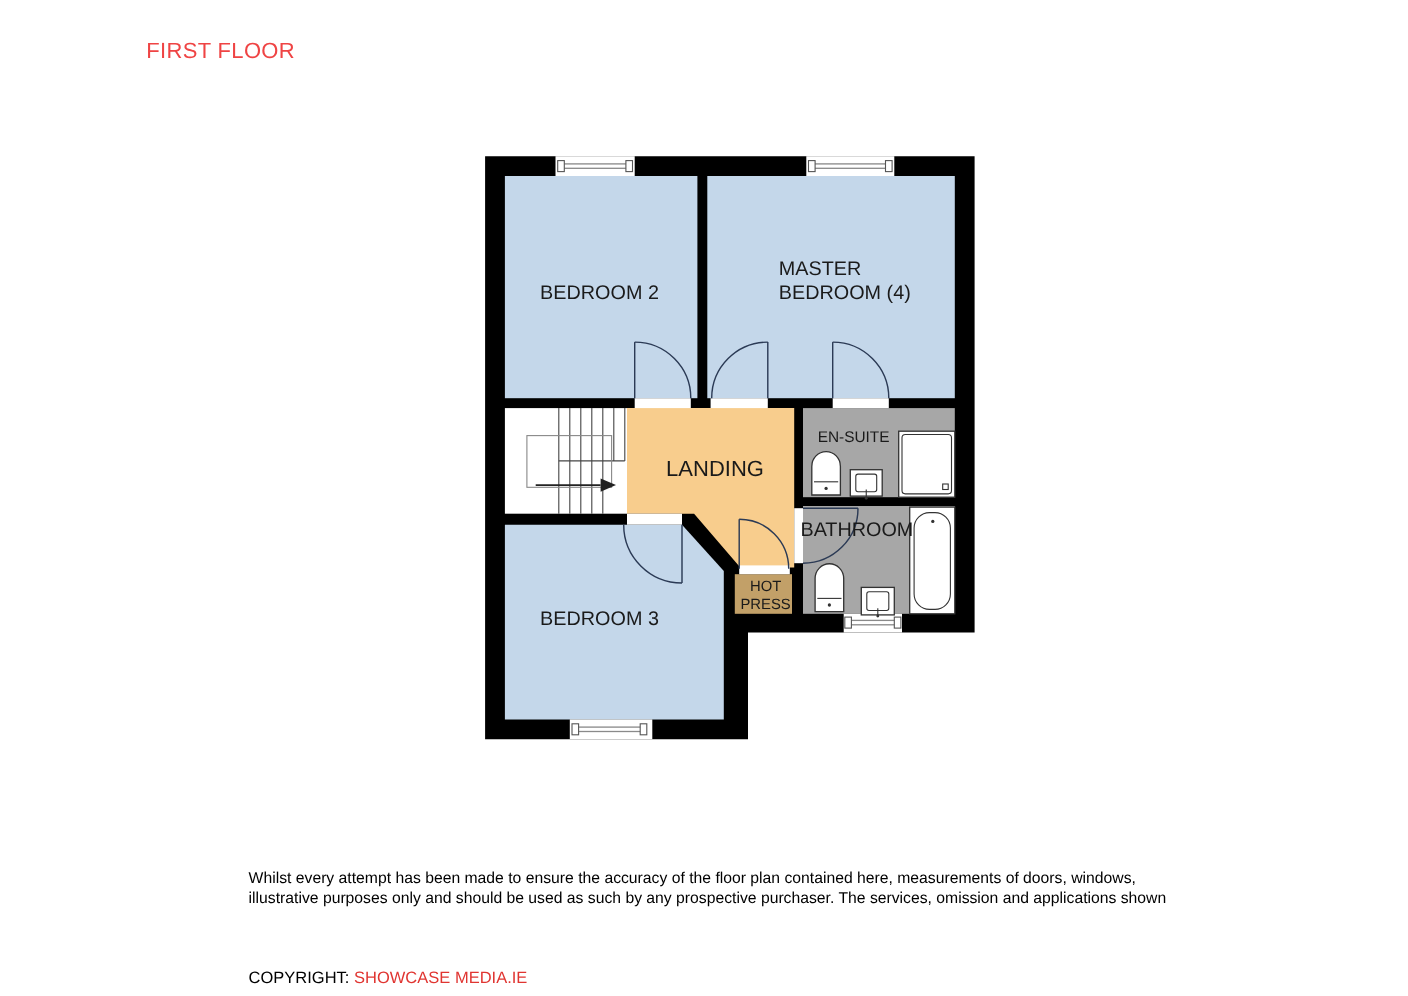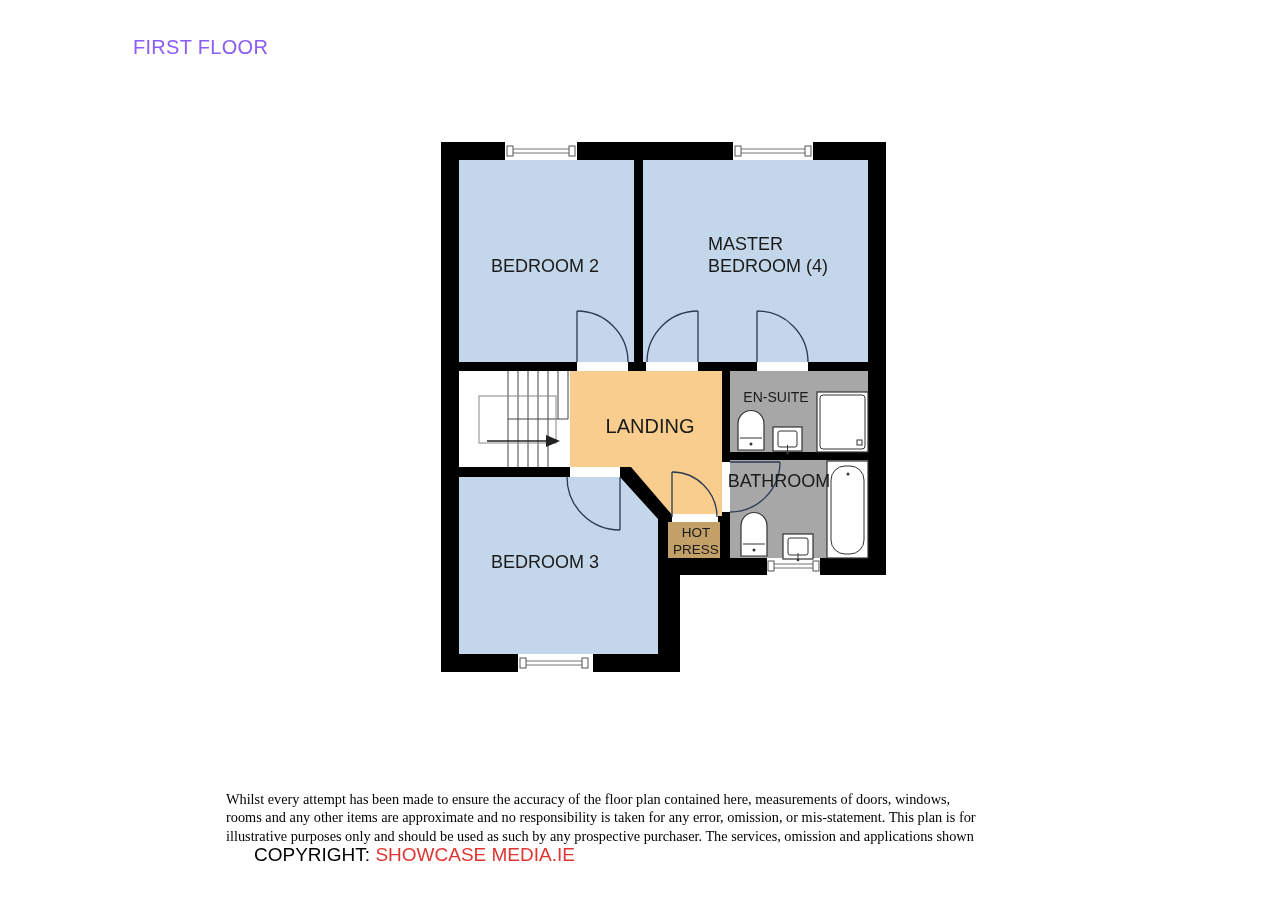--- a/index.html
+++ b/index.html
@@ -1,19 +1,19 @@
 <!DOCTYPE html>
 <html><head>
 <meta charset="utf-8">
 <style>
   html,body{margin:0;padding:0;background:#ffffff;}
   .canvas{position:relative;width:1280px;height:905px;background:#fff;overflow:hidden;
           font-family:"Liberation Sans", sans-serif;}
   .page-title{position:absolute;left:133px;top:36px;font-size:20px;letter-spacing:.3px;
-              color:#8b5cf6;font-weight:400;white-space:nowrap;}
+              color:#ef4444;font-weight:400;white-space:nowrap;}
   .plan-svg{position:absolute;left:0;top:0;}
   
   .wall{fill:#000000;}
   .room-blue{fill:#c4d7ea;}
   .room-orange{fill:#f8cd8d;}
   .room-gray{fill:#a7a7a7;}
   .room-tan{fill:#c2a068;}
   .room-white{fill:#ffffff;}
   .opening{fill:#ffffff;}
   .win-bar{fill:#ffffff;stroke:#8a8a8a;stroke-width:1.2;}
@@ -25,24 +25,24 @@
   .door{stroke:#2b3a55;stroke-width:1.3;fill:none;}
   .fixture{fill:#ffffff;stroke:#333333;stroke-width:1.2;}
   .fixture-detail{fill:none;stroke:#333333;stroke-width:1;}
   .fixture-dot{fill:#333333;stroke:none;}
   .room-label{fill:#1a1a1a;font-family:"Liberation Sans", sans-serif;}
   .lbl-18{font-size:18px;}
   .lbl-21{font-size:20px;}
   .lbl-14{font-size:14px;}
   .lbl-13{font-size:13.5px;}
   .footer-disclaimer{position:absolute;left:226px;top:790px;font-size:14.3px;line-height:18.4px;
-                     color:#000;font-family:Liberation Serif, serif;}
+                     color:#000;}
   .footer-disclaimer div{white-space:nowrap;}
-  .footer-copyright{position:absolute;left:226px;top:844px;font-size:19px;color:#000;
-                    white-space:nowrap;margin-left:28px;}
+  .footer-copyright{position:absolute;left:226px;top:881px;font-size:15px;color:#000;
+                    white-space:nowrap;}
   .copyright-red{color:#e03531;}
 </style>
 </head>
 <body>
 
 <div class="canvas">
 
   <div class="page-title">FIRST FLOOR</div>
 
   <svg class="plan-svg" width="1280" height="905" viewBox="0 0 1280 905">
@@ -164,21 +164,20 @@
     <text class="room-label lbl-21" x="650" y="433" text-anchor="middle">LANDING</text>
     <text class="room-label lbl-14" x="776" y="402" text-anchor="middle">EN-SUITE</text>
     <text class="room-label lbl-18" x="779" y="487" text-anchor="middle">BATHROOM</text>
     <text class="room-label lbl-13" x="696" y="537" text-anchor="middle">HOT</text>
     <text class="room-label lbl-13" x="696" y="554" text-anchor="middle">PRESS</text>
     <text class="room-label lbl-18" x="545" y="568" text-anchor="middle">BEDROOM 3</text>
   </svg>
 
   <div class="footer-disclaimer">
     <div>Whilst every attempt has been made to ensure the accuracy of the floor plan contained here, measurements of doors, windows,</div>
-    <div>rooms and any other items are approximate and no responsibility is taken for any error, omission, or mis-statement.  This plan is for</div>
     <div>illustrative purposes only and should be used as such by any prospective purchaser.  The services, omission and applications shown</div>
   </div>
 
   <div class="footer-copyright">
     <span>COPYRIGHT:</span>
     <span class="copyright-red">SHOWCASE MEDIA.IE</span>
   </div>
 
 </div>
 

